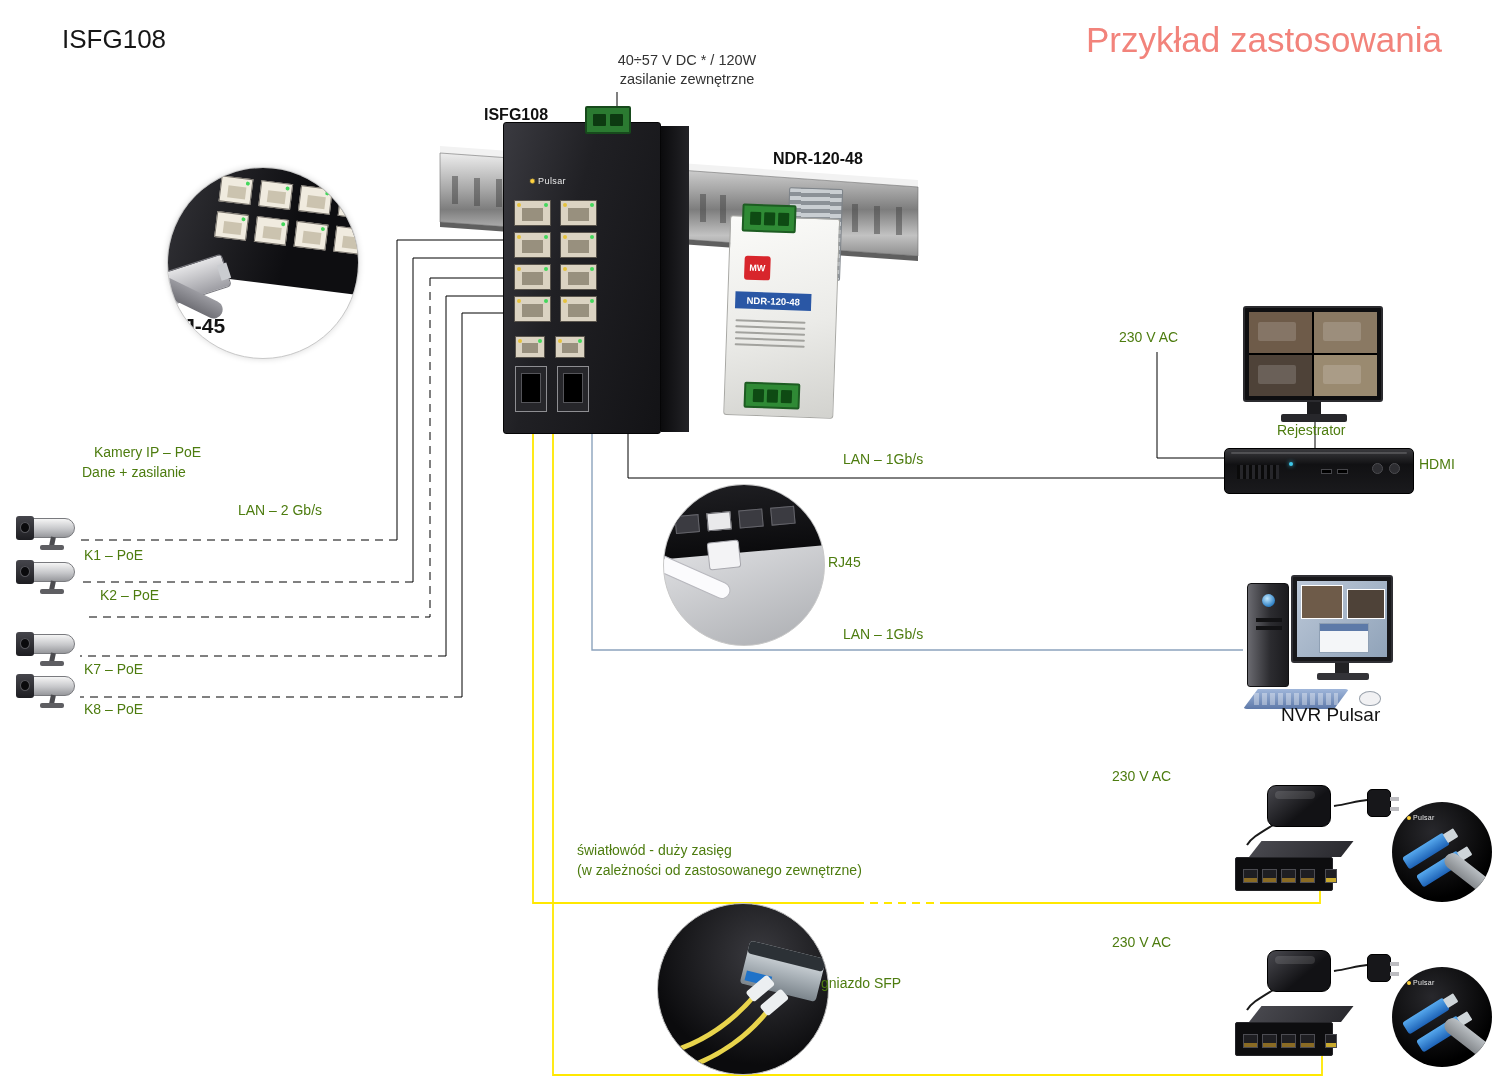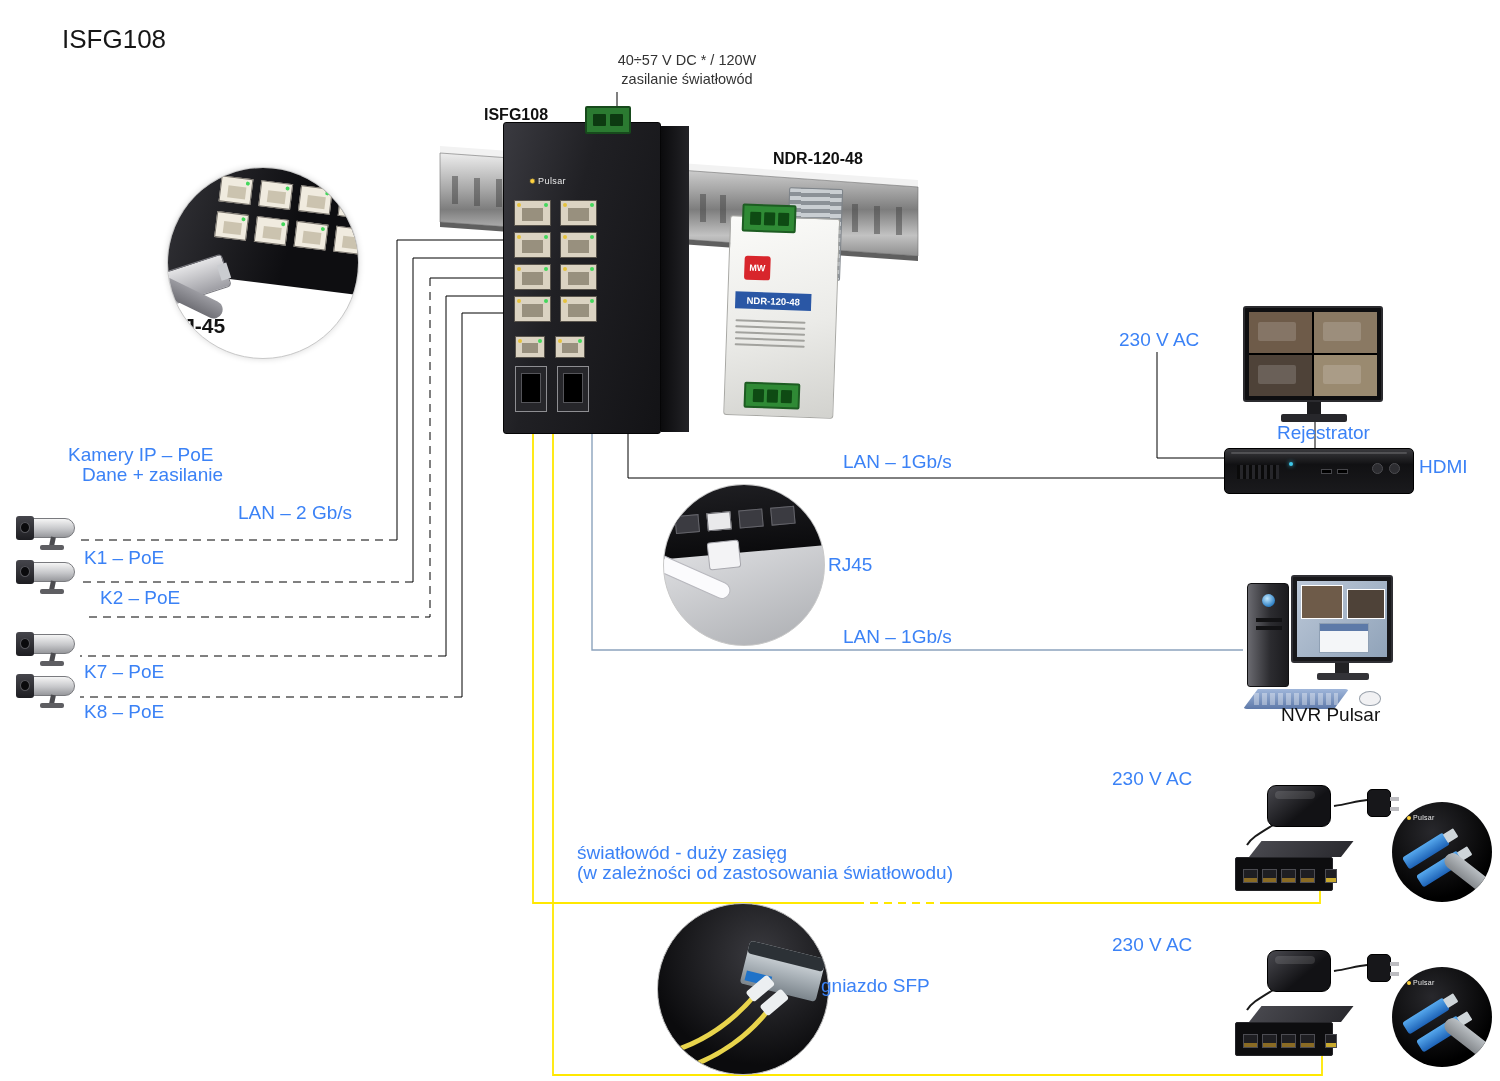--- a/index.html
+++ b/index.html
@@ -1,29 +1,29 @@
 <!DOCTYPE html>
 <html><head>
 <meta charset="utf-8">
 <style>
   *{box-sizing:border-box;margin:0;padding:0}
   body{background:#fff;font-family:"Liberation Sans",sans-serif}
   .canvas{position:relative;width:1500px;height:1081px;background:#fff;overflow:hidden}
   .wires{position:absolute;left:0;top:0;z-index:1}
   .dev{position:absolute;z-index:2}
   .inset{position:absolute;z-index:3;border-radius:50%;overflow:hidden}
-  .lbl{position:absolute;z-index:4;font-size:19px;color:#3b82f6;white-space:nowrap}
+  .lbl{position:absolute;z-index:4;font-size:14px;color:#4d7c0f;white-space:nowrap}
 
   .t-title{left:62px;top:24px;font-size:26px;color:#161616}
   .t-heading{right:58px;top:20px;font-size:35px;color:#f2837b;font-weight:400}
   .t-pnote1{left:602px;top:52px;width:170px;text-align:center;font-size:14.5px;color:#333}
   .t-pnote2{left:602px;top:71px;width:170px;text-align:center;font-size:14.5px;color:#333}
   .t-swlabel{left:484px;top:106px;font-size:16px;font-weight:bold;color:#111}
   .t-psulabel{left:773px;top:150px;font-size:16px;font-weight:bold;color:#111}
-  .t-camt1{left:68px;top:444px}.t-camt2{left:82px;top:464px}
+  .t-camt1{left:94px;top:444px}.t-camt2{left:82px;top:464px}
   .t-lan-cam{left:238px;top:502px}
   .t-k1{left:84px;top:547px}.t-k2{left:100px;top:587px}.t-k7{left:84px;top:661px}.t-k8{left:84px;top:701px}
   .t-230rec{left:1119px;top:329px}
   .t-rej{left:1277px;top:422px}
   .t-hdmi{left:1419px;top:456px}
   .t-lanrec{left:843px;top:451px}
   .t-rj45c{left:828px;top:554px}
   .t-lannvr{left:843px;top:626px}
   .t-nvr{left:1281px;top:704px;font-size:19px;color:#111}
   .t-fib1{left:577px;top:842px}.t-fib2{left:577px;top:862px}
@@ -506,37 +506,38 @@
     <div class="lc lca">
         <span class="tip"></span>
       </div>
     <div class="lc lcb">
         <span class="tip"></span>
       </div>
     <div class="bcable"></div>
   </div>
 
   <div class="lbl t-title">ISFG108</div>
+  <div class="lbl t-heading">Przykład zastosowania</div>
   <div class="lbl t-pnote1">40÷57 V DC * / 120W</div>
-  <div class="lbl t-pnote2">zasilanie światłowód</div>
+  <div class="lbl t-pnote2">zasilanie zewnętrzne</div>
   <div class="lbl t-swlabel">ISFG108</div>
   <div class="lbl t-psulabel">NDR-120-48</div>
   <div class="lbl t-camt1">Kamery IP – PoE</div>
   <div class="lbl t-camt2">Dane + zasilanie</div>
   <div class="lbl t-lan-cam">LAN – 2 Gb/s</div>
   <div class="lbl t-k1">K1 – PoE</div>
   <div class="lbl t-k2">K2 – PoE</div>
   <div class="lbl t-k7">K7 – PoE</div>
   <div class="lbl t-k8">K8 – PoE</div>
   <div class="lbl t-230rec">230 V AC</div>
   <div class="lbl t-rej">Rejestrator</div>
   <div class="lbl t-hdmi">HDMI</div>
   <div class="lbl t-lanrec">LAN – 1Gb/s</div>
   <div class="lbl t-rj45c">RJ45</div>
   <div class="lbl t-lannvr">LAN – 1Gb/s</div>
   <div class="lbl t-nvr">NVR Pulsar</div>
   <div class="lbl t-fib1">światłowód - duży zasięg</div>
-  <div class="lbl t-fib2">(w zależności od zastosowania światłowodu)</div>
+  <div class="lbl t-fib2">(w zależności od zastosowanego zewnętrzne)</div>
   <div class="lbl t-sfp">gniazdo SFP</div>
   <div class="lbl t-230c1">230 V AC</div>
   <div class="lbl t-230c2">230 V AC</div>
 
 </div>
 
 </body></html>

